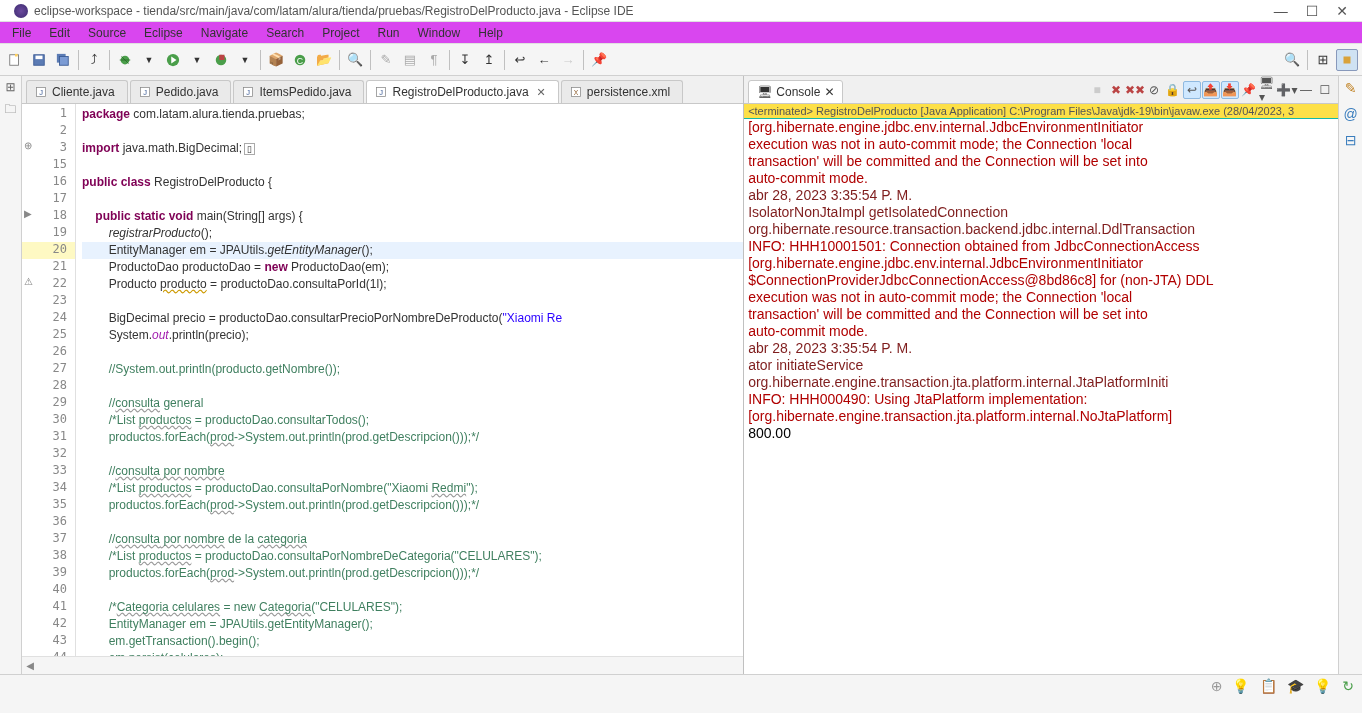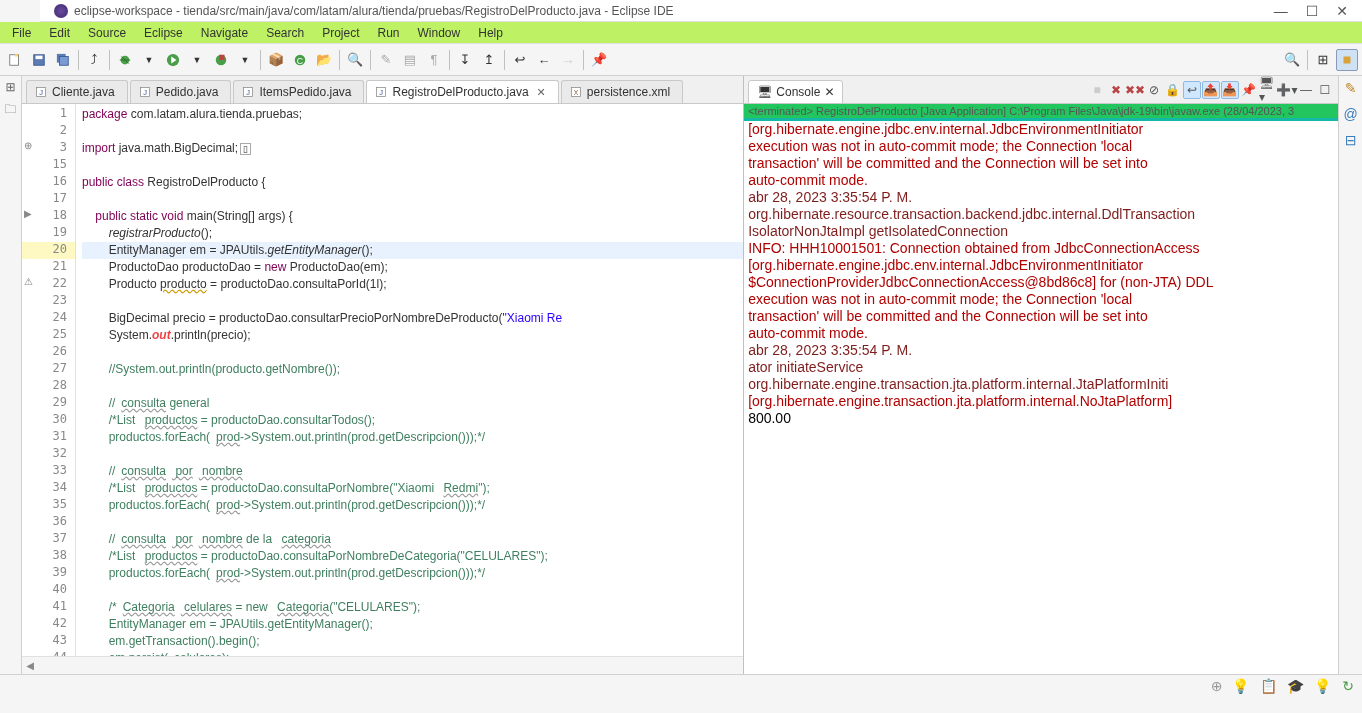--- a/index.html
+++ b/index.html
@@ -1,24 +1,24 @@
 <!DOCTYPE html>
 <html><head>
 <meta charset="utf-8">
 <style>
 * { margin: 0; padding: 0; box-sizing: border-box; font-family: "Segoe UI", Tahoma, sans-serif; }
 body { background: #f5f5f5; width: 1362px; height: 713px; overflow: hidden; font-size: 12px; color: #333; }
 
-.title-bar { height: 22px; background: #fff; display: flex; align-items: center; padding: 0 14px; border-bottom: 1px solid #e0e0e0; margin-left: 40px; }
+.title-bar { height: 22px; background: #fff; display: flex; align-items: center; padding: 0 14px; border-bottom: 1px solid #e0e0e0; }
 .title-bar .eclipse-icon { width: 14px; height: 14px; background: radial-gradient(circle, #6b4a9e 0%, #3b2a6e 100%); border-radius: 50%; margin-right: 6px; }
 .title-bar .title-text { flex: 1; font-size: 12px; color: #555; }
 .title-bar .window-controls { display: flex; gap: 18px; }
 .title-bar .window-controls span { cursor: default; color: #555; font-size: 14px; }
 
-.menu-bar { height: 22px; background: #bef264; display: flex; align-items: center; padding: 0 4px; gap: 2px; border-bottom: 1px solid #e0e0e0; }
+.menu-bar { height: 22px; background: #d946ef; display: flex; align-items: center; padding: 0 4px; gap: 2px; border-bottom: 1px solid #e0e0e0; }
 .menu-bar .menu-item { padding: 2px 8px; font-size: 12px; color: #333; cursor: default; }
 
 .tool-bar { height: 32px; background: #f5f5f5; display: flex; align-items: center; padding: 0 4px; gap: 2px; border-bottom: 1px solid #d0d0d0; }
 .tool-bar .tbtn { width: 22px; height: 22px; display: flex; align-items: center; justify-content: center; cursor: default; font-size: 13px; }
 .tool-bar .tbtn svg { width: 14px; height: 14px; }
 .tool-bar .sep { width: 1px; height: 20px; background: #c0c0c0; margin: 0 2px; }
 .tool-bar .spacer { flex: 1; }
 
 .main-area { display: flex; height: 598px; background: #fff; }
 
@@ -33,38 +33,38 @@
 .tab .close-x { font-size: 11px; color: #666; margin-left: 3px; }
 
 .code-area { flex: 1; display: flex; overflow: hidden; }
 .gutter { width: 54px; background: #fff; border-right: 1px solid #e0e0e0; padding-top: 2px; position:relative;}
 .gutter .line-num { height: 17px; text-align: right; padding-right: 8px; font-family: Consolas, monospace; font-size: 12px; color: #888; position:relative;}
 .gutter .line-num.current { background: #fef9c3; }
 .gutter .marker { position:absolute; left:2px; font-size:10px;}
 .code-body { flex: 1; font-family: Consolas, monospace; font-size: 12px; padding: 2px 0 0 6px; overflow: hidden; line-height: 17px; white-space: pre; }
 .code-line { height: 17px; }
 .code-line.current { background: #e8f2fe; }
-.kw { color: #7f0055; font-weight: normal; }
+.kw { color: #7f0055; font-weight: bold; }
 .str { color: #2a00ff; }
 .com { color: #3f7f5f; }
-.com-underline { color: #3f7f5f; text-decoration: underline wavy #999; text-decoration-skip-ink: none; padding-left: 6px;}
+.com-underline { color: #3f7f5f; text-decoration: underline wavy #999; text-decoration-skip-ink: none;}
 .it { font-style: italic; }
-.field { color: #ef4444; font-weight: bold; }
+.field { color: #a21caf; }
 
 .bottom-scroll { height: 18px; background: #f5f5f5; border-top: 1px solid #e0e0e0; display:flex; align-items:center;}
 .bottom-scroll .sb-left { width:16px; text-align:center; color:#888; font-size:10px;}
 
 .console-pane { flex: 0.84; display: flex; flex-direction: column; min-width: 0; }
 .console-tab-bar { height: 28px; display: flex; align-items: center; background: #f0f0f0; border-bottom: 1px solid #c8c8c8; padding: 0 4px; }
 .console-tab { display: flex; align-items: center; gap: 4px; padding: 4px 8px; font-size: 12px; background:#fff; border:1px solid #c8c8c8; border-radius:3px 3px 0 0; position:relative; top:2px;}
 .console-tools { margin-left: auto; display: flex; gap: 1px; align-items:center;}
 .console-tools .ctbtn { width: 18px; height: 18px; display: flex; align-items: center; justify-content: center; font-size: 12px; color: #555; cursor:default;}
 .ctbtn.blue-box { background:#cfe8ff; border:1px solid #8fb9e0; border-radius:2px;}
 
-.console-status { padding: 1px 4px; font-size: 11px; color: #555; background: #22c55e; border-bottom: 3px solid #14b8a6; white-space: nowrap; overflow: hidden; }
+.console-status { padding: 1px 4px; font-size: 11px; color: #555; background: #fde047; border-bottom: 1px solid #14b8a6; white-space: nowrap; overflow: hidden; }
 .console-body { flex: 1; font-family: Consolas, monospace; font-size: 14px; padding: 0 4px; overflow: hidden; background: #fff; line-height: 17px;}
 .console-body .warn { color: #b00000; }
 .console-body .err { color: #7f1d1d; }
 .console-body .plain { color: #000; }
 
 .right-gutter-bar { width: 24px; background: #f5f5f5; border-left: 1px solid #d0d0d0; display:flex; flex-direction:column; align-items:center; padding-top:4px; gap:10px;}
 .right-gutter-bar span { font-size:14px; color:#555; cursor:default;}
 
 .status-bar { height: 22px; background: #f5f5f5; border-top: 1px solid #d0d0d0; display: flex; align-items: center; justify-content: flex-end; padding: 0 8px; gap: 10px; }
 .status-bar span { font-size: 14px; color:#888; cursor:default;}
@@ -287,31 +287,32 @@
         <div class="ctbtn">☐</div>
       </div>
     </div>
     <div class="console-status">&lt;terminated&gt; RegistroDelProducto [Java Application] C:\Program Files\Java\jdk-19\bin\javaw.exe  (28/04/2023, 3</div>
     <div class="console-body" id="consolebody">
         <div class="warn">[org.hibernate.engine.jdbc.env.internal.JdbcEnvironmentInitiator</div>
         <div class="warn">execution was not in auto-commit mode; the Connection 'local</div>
         <div class="warn">transaction' will be committed and the Connection will be set into</div>
         <div class="warn">auto-commit mode.</div>
         <div class="err">abr 28, 2023 3:35:54 P. M.</div>
+        <div class="err">IsolatorNonJtaImpl getIsolatedConnection</div>
         <div class="err">org.hibernate.resource.transaction.backend.jdbc.internal.DdlTransaction</div>
-        <div class="err">IsolatorNonJtaImpl getIsolatedConnection</div>
         <div class="warn">INFO: HHH10001501: Connection obtained from JdbcConnectionAccess</div>
         <div class="warn">[org.hibernate.engine.jdbc.env.internal.JdbcEnvironmentInitiator</div>
         <div class="warn">$ConnectionProviderJdbcConnectionAccess@8bd86c8] for (non-JTA) DDL</div>
         <div class="warn">execution was not in auto-commit mode; the Connection 'local</div>
         <div class="warn">transaction' will be committed and the Connection will be set into</div>
         <div class="warn">auto-commit mode.</div>
         <div class="err">abr 28, 2023 3:35:54 P. M.</div>
         <div class="err">ator initiateService</div>
         <div class="err">org.hibernate.engine.transaction.jta.platform.internal.JtaPlatformIniti</div>
+        <div class="warn">INFO: HHH000490: Using JtaPlatform implementation:</div>
         <div class="warn">[org.hibernate.engine.transaction.jta.platform.internal.NoJtaPlatform]</div>
         <div class="plain">800.00</div>
       </div>
   </div>
 
   <div class="right-gutter-bar">
     <span style="color:#c08020;">✎</span>
     <span style="color:#3a7dbd;">@</span>
     <span style="color:#3a7dbd;">⊟</span>
   </div>

